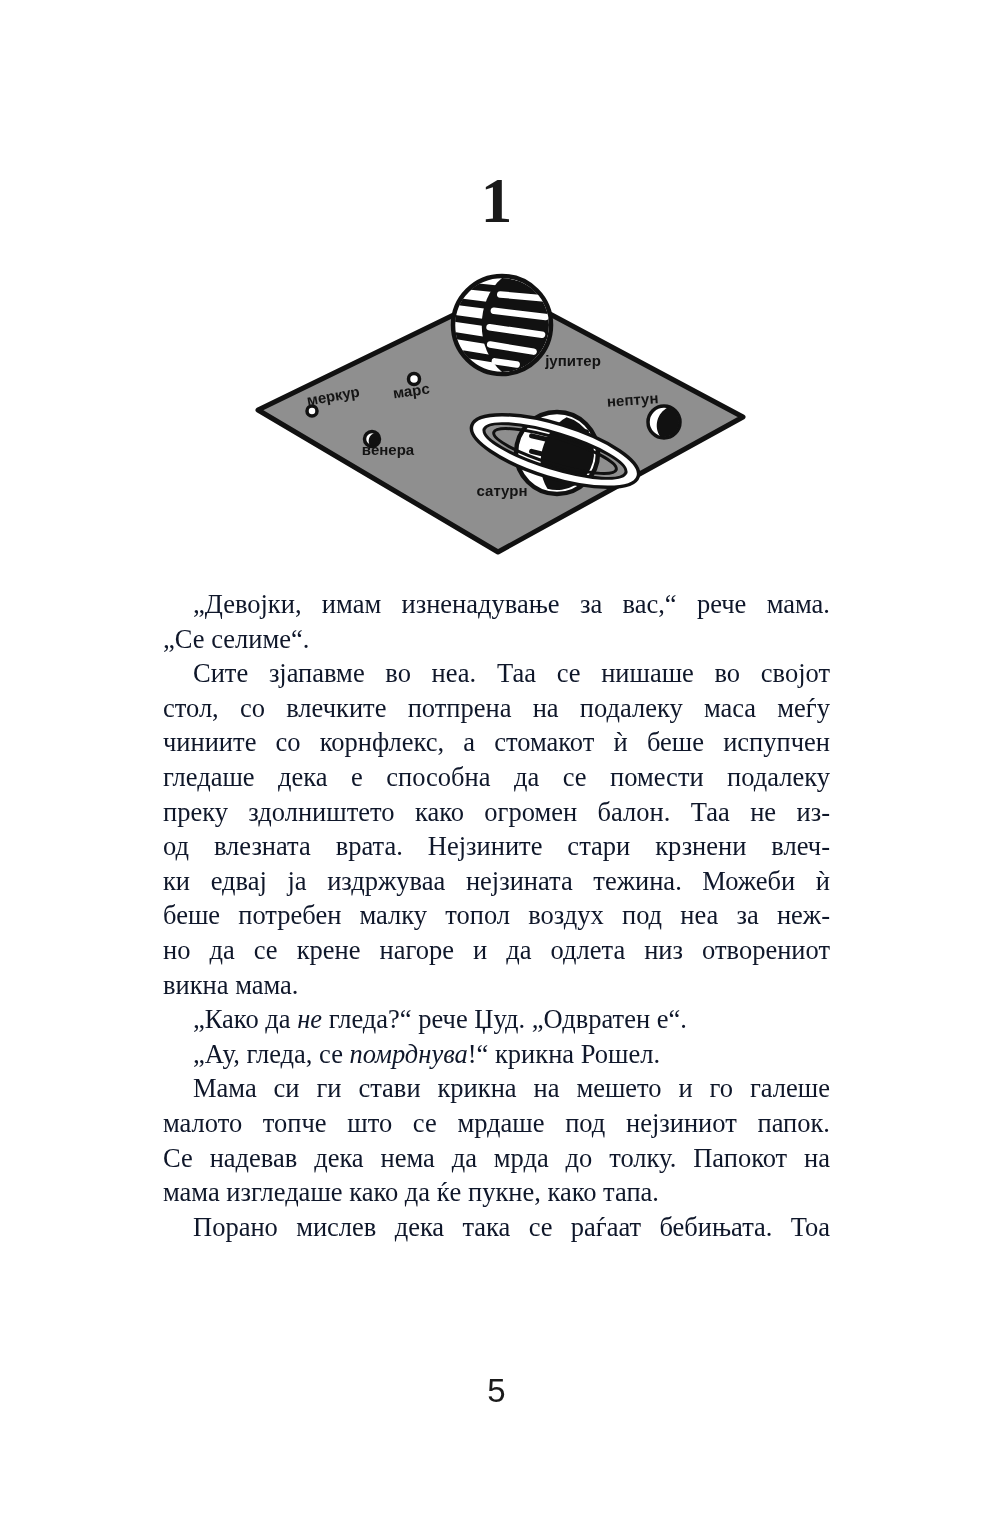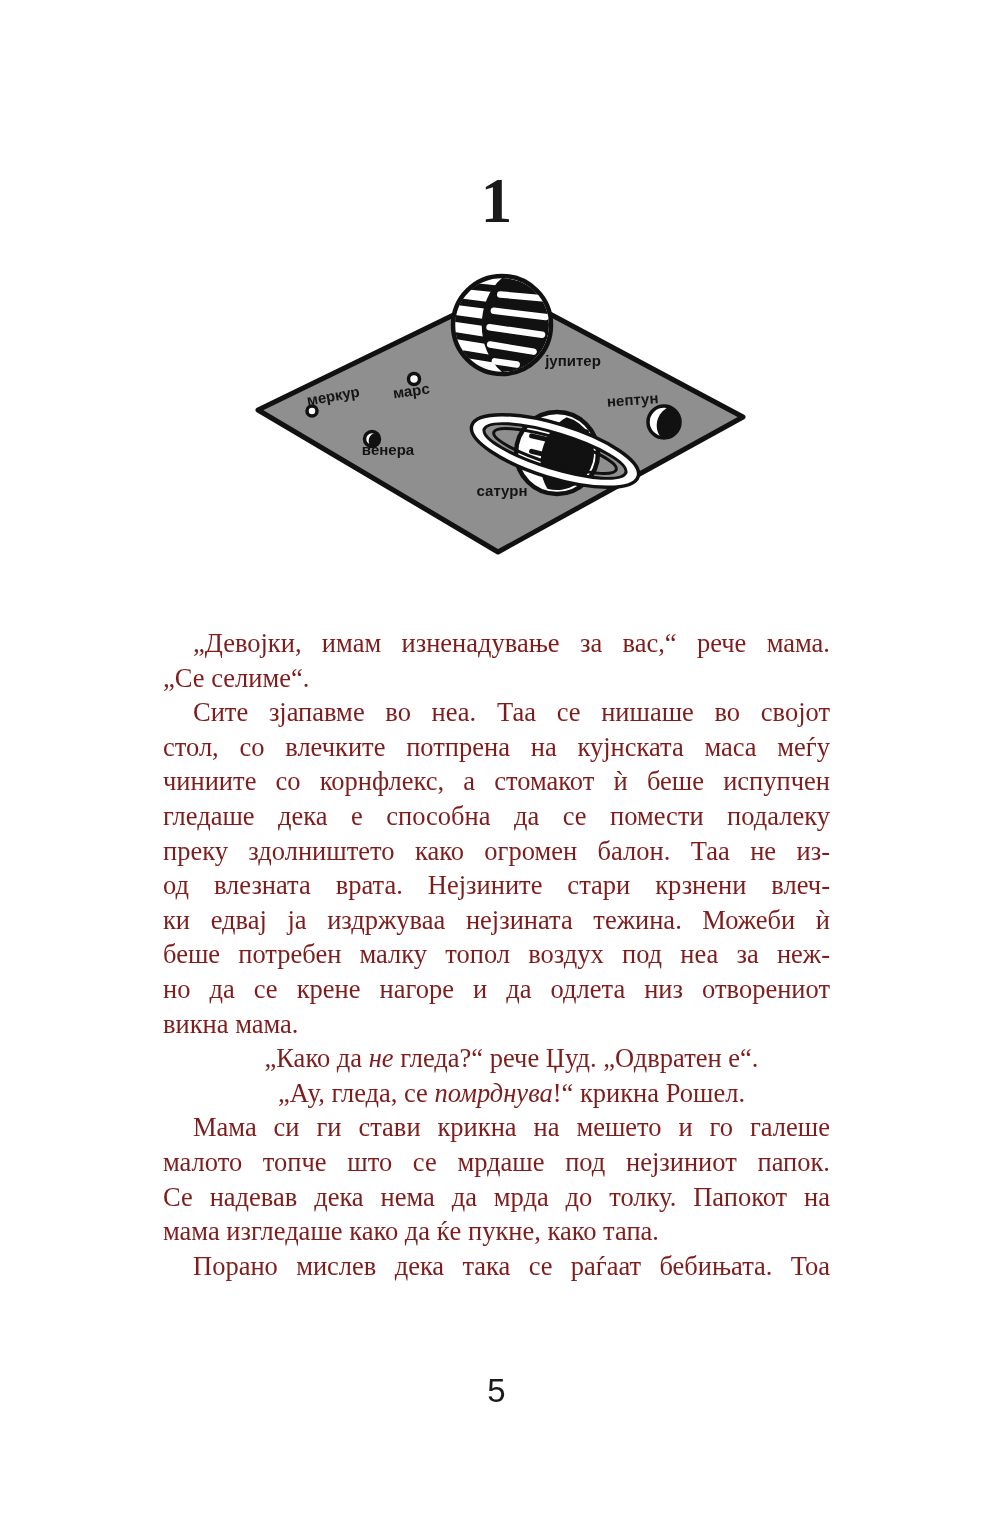--- a/index.html
+++ b/index.html
@@ -29,33 +29,33 @@
   }
   .illo-label {
     font-family: "Liberation Sans", sans-serif;
     font-size: 15px;
     font-weight: 600;
     fill: #141414;
     text-anchor: middle;
   }
   .text-block {
     position: absolute;
-    left: 163px; top: 626px; width: 667px;
+    left: 163px; top: 587px; width: 667px;
     font-family: "Liberation Serif", serif;
     font-size: 26.5px;
-    color: #7f1d1d;
+    color: #0f172a;
   }
   .line {
     height: 34.6px;
     line-height: 34.6px;
     white-space: normal;
     overflow: visible;
   }
   .line.just { text-align: justify; text-align-last: justify; }
-  .line.ind  { text-indent: 30px; text-align: center; }
+  .line.ind  { text-indent: 30px; }
   .it { font-style: italic; }
   .page-number {
     position: absolute;
     left: 163px; top: 1372px; width: 667px;
     text-align: center;
     font-family: "Liberation Sans", sans-serif;
     font-size: 33px;
     color: #1a1a1a;
   }
 </style>
@@ -132,21 +132,21 @@
       <circle cx="414" cy="157" r="16" fill="#ffffff" stroke="#111111" stroke-width="3.5"></circle>
       <path d="M 414 142 A 15 15 0 0 1 414 172 C 405 164 405 150 414 142 Z" fill="#111111" transform="rotate(15 414 157)"></path>
       <text class="illo-label" transform="translate(383 140) rotate(-4)">нептун</text>
     </g>
   </svg>
 
   <div class="text-block" id="text-block">
       <div class="line just ind"><span>„Девојки, имам изненадување за вас,“ рече мама.</span></div>
       <div class="line"><span>„Се селиме“.</span></div>
       <div class="line just ind"><span>Сите зјапавме во неа. Таа се нишаше во својот</span></div>
-      <div class="line just"><span>стол, со влечките потпрена на кујнската маса меѓу</span></div>
+      <div class="line just"><span>стол, со влечките потпрена на подалеку маса меѓу</span></div>
       <div class="line just"><span>чиниите со корнфлекс, а стомакот ѝ беше испупчен</span></div>
       <div class="line just"><span>гледаше дека е способна да се помести подалеку</span></div>
       <div class="line just"><span>преку здолништето како огромен балон. Таа не из-</span></div>
       <div class="line just"><span>од влезната врата. Нејзините стари крзнени влеч-</span></div>
       <div class="line just"><span>ки едвај ја издржуваа нејзината тежина. Можеби ѝ</span></div>
       <div class="line just"><span>беше потребен малку топол воздух под неа за неж-</span></div>
       <div class="line just"><span>но да се крене нагоре и да одлета низ отворениот</span></div>
       <div class="line"><span>викна мама.</span></div>
       <div class="line ind"><span>„Како да </span><span class="it">не</span><span> гледа?“ рече Џуд. „Одвратен е“.</span></div>
       <div class="line ind"><span>„Ау, гледа, се </span><span class="it">помрднува</span><span>!“ крикна Рошел.</span></div>

